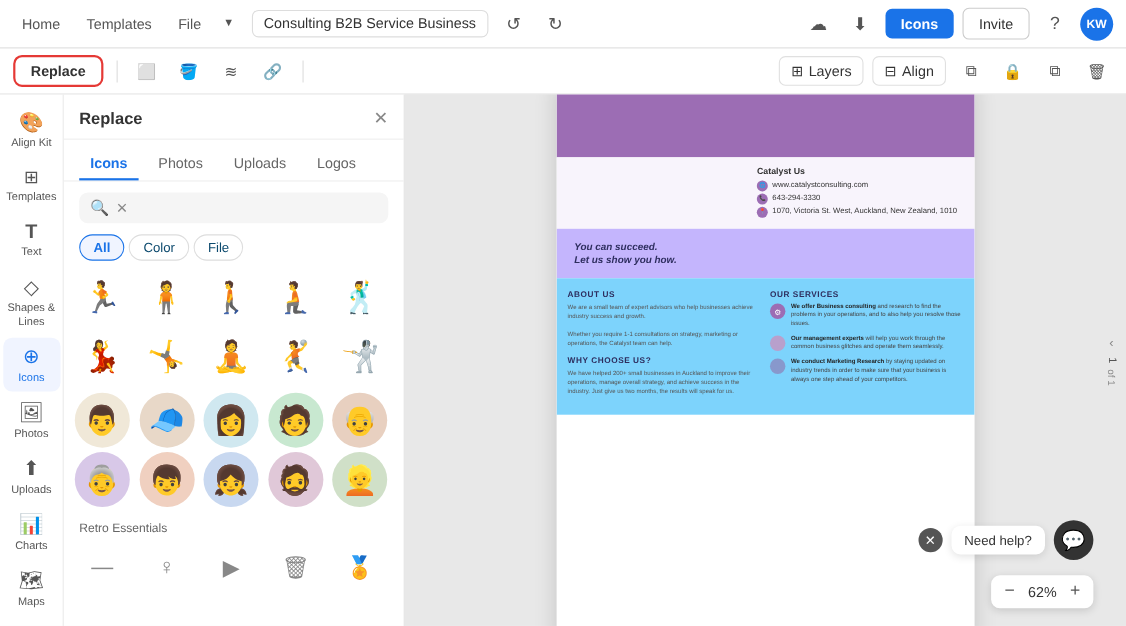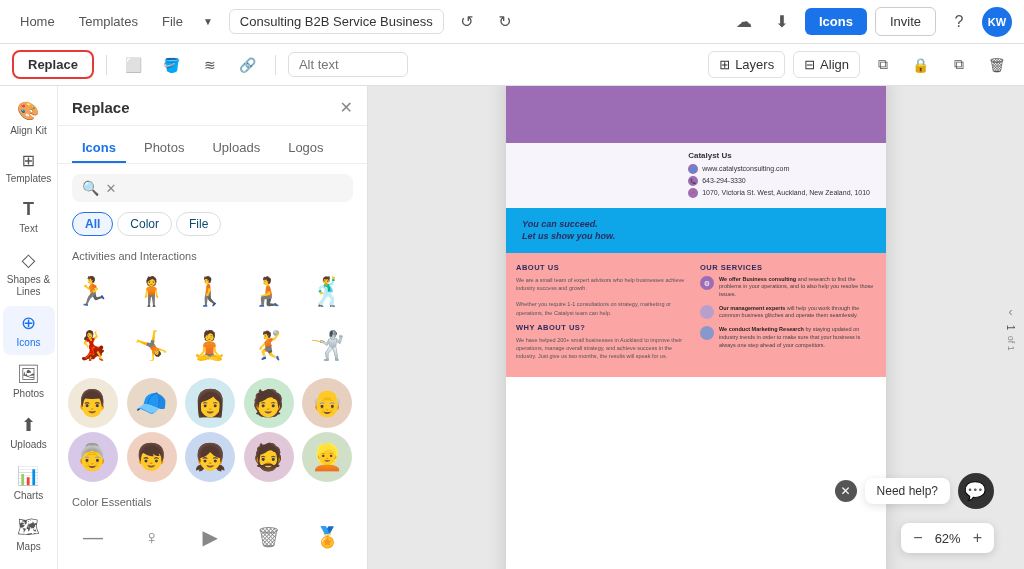--- a/index.html
+++ b/index.html
@@ -140,25 +140,25 @@
     .doc-contact-icon { width: 10px; height: 10px; background: #9c6db4; border-radius: 50%; display: flex; align-items: center; justify-content: center; color: #fff; font-size: 5px; }
 
     .doc-hero {
       background: linear-gradient(135deg, #2d2d5e 0%, #4a3870 40%, #6b4d8a 70%, #333 100%);
       padding: 20px 16px 16px 16px; position: relative;
     }
     .doc-hero-title { font-size: 28px; font-weight: 900; color: #fff; letter-spacing: 2px; line-height: 1; }
     .doc-hero-subtitle { font-size: 8px; color: #ccc; letter-spacing: 1px; margin-top: 4px; }
 
     .doc-tagline {
-      background: #0ea5e9; padding: 10px 16px;
+      background: #c4b5fd; padding: 10px 16px;
     }
     .doc-tagline-text { font-size: 9px; font-weight: 700; color: #2d2d5e; line-height: 1.4; font-style: italic; }
 
-    .doc-body { display: flex; padding: 10px; gap: 8px; background: #fca5a5; }
+    .doc-body { display: flex; padding: 10px; gap: 8px; background: #7dd3fc; }
     .doc-left { flex: 1; }
     .doc-right { flex: 1; }
     .doc-section-title { font-size: 7.5px; font-weight: 800; color: #2d2d5e; margin-bottom: 4px; letter-spacing: 0.5px; }
     .doc-body-text { font-size: 5.5px; color: #555; line-height: 1.5; margin-bottom: 6px; }
     .doc-service-item { display: flex; gap: 5px; margin-bottom: 6px; align-items: flex-start; }
     .doc-service-icon { width: 14px; height: 14px; background: #9c6db4; border-radius: 50%; flex-shrink: 0; display: flex; align-items: center; justify-content: center; }
     .doc-service-text { font-size: 5.5px; color: #444; line-height: 1.4; }
     .doc-service-bold { font-weight: 700; color: #222; }
 
     
@@ -192,21 +192,20 @@
 </div>
 
 <div class="second-toolbar">
   <button class="replace-btn-active">Replace</button>
   <div class="toolbar-divider"></div>
   <div class="toolbar-btn">⬜</div>
   <div class="toolbar-btn">🪣</div>
   <div class="toolbar-btn">≋</div>
   <div class="toolbar-btn">🔗</div>
   <div class="toolbar-divider"></div>
-  <input class="alt-text-field" placeholder="Alt text" style="">
   <div class="toolbar-spacer"></div>
   <div class="layers-btn">
     <span>⊞</span>
     <span>Layers</span>
   </div>
   <div class="align-btn">
     <span>⊟</span>
     <span>Align</span>
   </div>
   <div class="toolbar-btn">⧉</div>
@@ -277,21 +276,20 @@
         <span style="color:#888;cursor:pointer">✕</span>
       </div>
     </div>
     <div class="filter-tabs">
       <div class="filter-tab active">All</div>
       <div class="filter-tab">Color</div>
       <div class="filter-tab">File</div>
     </div>
     <div class="icons-area">
 
-      <div class="icon-section-label">Activities and Interactions</div>
       <div class="icons-grid">
         <div class="icon-item" style="color:#3366cc">🏃</div>
         <div class="icon-item" style="color:#336688">🧍</div>
         <div class="icon-item" style="color:#cc6633">🚶</div>
         <div class="icon-item" style="color:#997733">🧎</div>
         <div class="icon-item" style="color:#553399">🕺</div>
         <div class="icon-item" style="color:#3366cc">💃</div>
         <div class="icon-item" style="color:#cc5555">🤸</div>
         <div class="icon-item" style="color:#339966">🧘</div>
         <div class="icon-item" style="color:#553399">🤾</div>
@@ -304,21 +302,21 @@
         <div class="icon-item" style="background:#d0e8f0;border-radius:50%;font-size:26px">👩</div>
         <div class="icon-item" style="background:#c8e8d0;border-radius:50%;font-size:26px">🧑</div>
         <div class="icon-item" style="background:#e8d0c0;border-radius:50%;font-size:26px">👴</div>
         <div class="icon-item" style="background:#d8c8e8;border-radius:50%;font-size:26px">👵</div>
         <div class="icon-item" style="background:#f0d0c0;border-radius:50%;font-size:26px">👦</div>
         <div class="icon-item" style="background:#c8d8f0;border-radius:50%;font-size:26px">👧</div>
         <div class="icon-item" style="background:#e0c8d8;border-radius:50%;font-size:26px">🧔</div>
         <div class="icon-item" style="background:#d0e0c8;border-radius:50%;font-size:26px">👱</div>
       </div>
 
-      <div class="icon-section-label">Color Essentials</div>
+      <div class="icon-section-label">Retro Essentials</div>
       <div class="icons-grid">
         <div class="icon-item" style="font-size:20px;color:#888">—</div>
         <div class="icon-item" style="font-size:20px;color:#888">♀</div>
         <div class="icon-item" style="font-size:20px;color:#888">▶</div>
         <div class="icon-item" style="font-size:20px;color:#888">🗑</div>
         <div class="icon-item" style="font-size:20px;color:#888">🏅</div>
 
       </div>
     </div>
   </div>
@@ -351,21 +349,21 @@
 
 
       <div class="doc-tagline">
         <div class="doc-tagline-text">You can succeed.<br>Let us show you how.</div>
       </div>
 
       <div class="doc-body">
         <div class="doc-left">
           <div class="doc-section-title">ABOUT US</div>
           <div class="doc-body-text">We are a small team of expert advisors who help businesses achieve industry success and growth.<br><br>Whether you require 1-1 consultations on strategy, marketing or operations, the Catalyst team can help.</div>
-          <div class="doc-section-title">WHY ABOUT US?</div>
+          <div class="doc-section-title">WHY CHOOSE US?</div>
           <div class="doc-body-text">We have helped 200+ small businesses in Auckland to improve their operations, manage overall strategy, and achieve success in the industry. Just give us two months, the results will speak for us.</div>
         </div>
         <div class="doc-right">
           <div class="doc-section-title">OUR SERVICES</div>
           <div class="doc-service-item">
             <div class="doc-service-icon">
               <svg width="10" height="10" viewBox="0 0 10 10">
                   <circle cx="5" cy="5" r="4" fill="#9c6db4"></circle>
                   <text x="5" y="8" text-anchor="middle" fill="white" font-size="7">⚙</text>
                 </svg>

